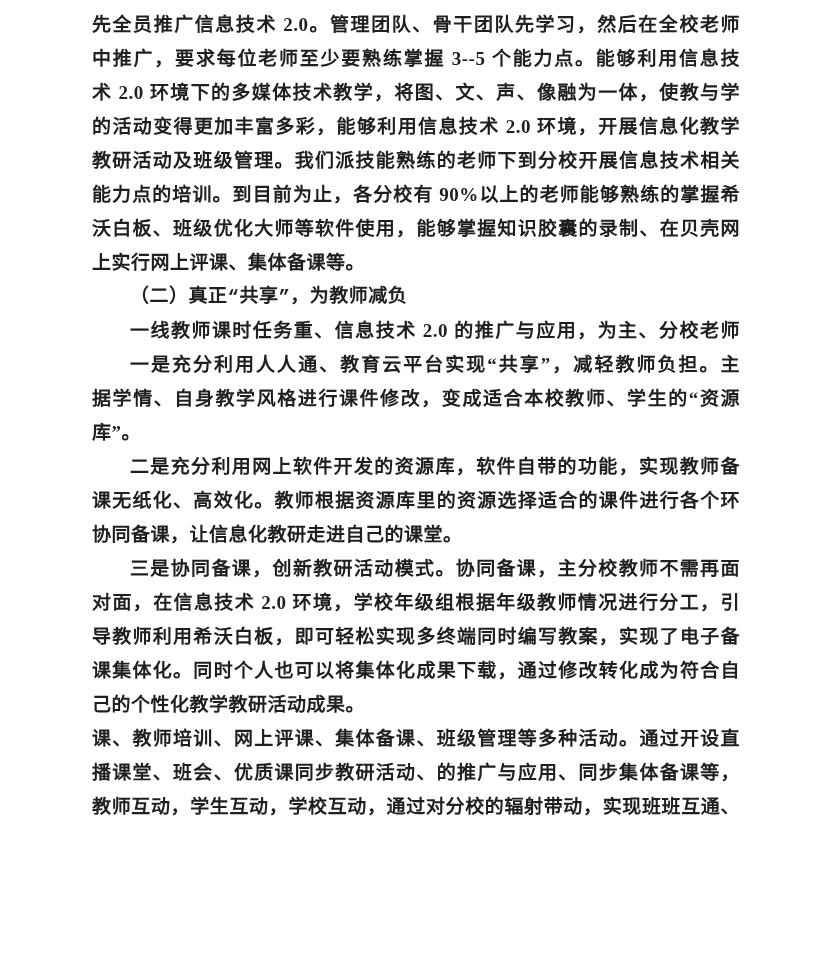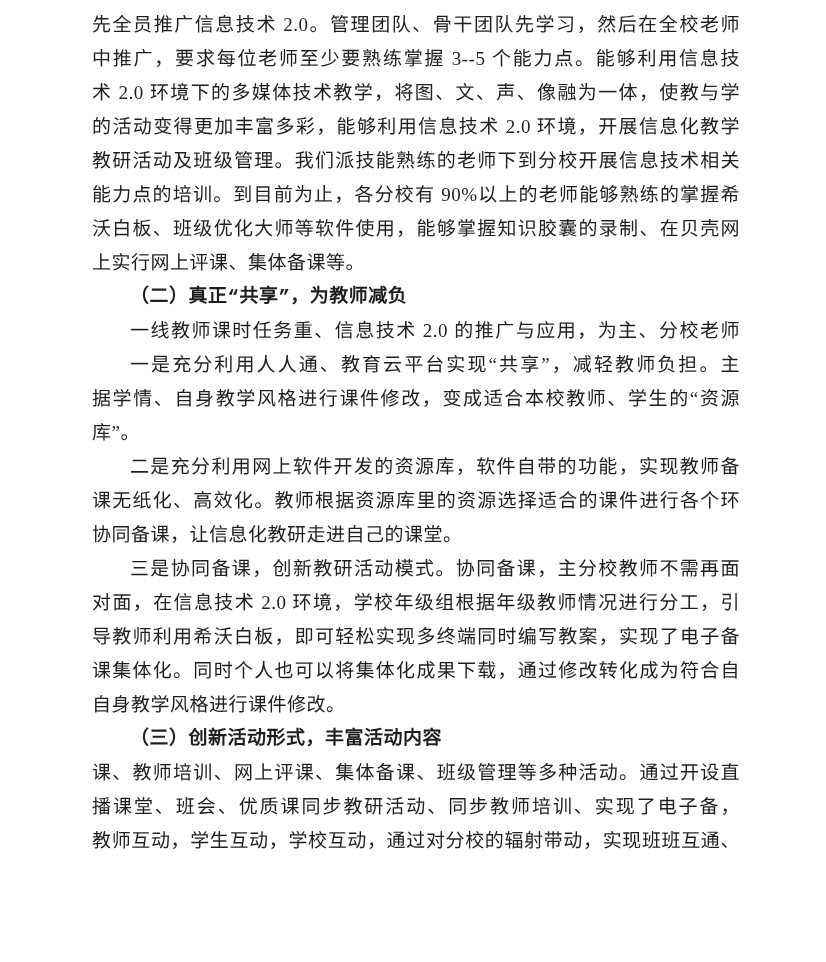--- a/index.html
+++ b/index.html
@@ -25,20 +25,21 @@
     margin: 0;
     padding: 0;
   }
   .line {
     font-size: 19px;
     line-height: 34px;
     height: 34px;
     letter-spacing: 0.5px;
     text-align: left;
     overflow: hidden;
+    font-weight: bold;
   }
   .line.stretch {
     text-align: justify;
     text-align-last: justify;
   }
   .line.indent {
     text-indent: 2em;
   }
   .block.heading .line {
     font-weight: 700;
@@ -75,24 +76,21 @@
       <div class="block body">
         <div class="line indent stretch">二是充分利用网上软件开发的资源库，软件自带的功能，实现教师备</div>
         <div class="line stretch">课无纸化、高效化。教师根据资源库里的资源选择适合的课件进行各个环</div>
         <div class="line">协同备课，让信息化教研走进自己的课堂。</div>
       </div>
       <div class="block body">
         <div class="line indent stretch">三是协同备课，创新教研活动模式。协同备课，主分校教师不需再面</div>
         <div class="line stretch">对面，在信息技术 2.0 环境，学校年级组根据年级教师情况进行分工，引</div>
         <div class="line stretch">导教师利用希沃白板，即可轻松实现多终端同时编写教案，实现了电子备</div>
         <div class="line stretch">课集体化。同时个人也可以将集体化成果下载，通过修改转化成为符合自</div>
-        <div class="line">自身教学风格进行课件修改。</div>
-      </div>
-      <div class="block heading">
-        <div class="line indent">（三）创新活动形式，丰富活动内容</div>
+        <div class="line">己的个性化教学教研活动成果。</div>
       </div>
       <div class="block body">
         <div class="line stretch">课、教师培训、网上评课、集体备课、班级管理等多种活动。通过开设直</div>
-        <div class="line stretch">播课堂、班会、优质课同步教研活动、同步教师培训、实现了电子备，</div>
+        <div class="line stretch">播课堂、班会、优质课同步教研活动、的推广与应用、同步集体备课等，</div>
         <div class="line stretch">教师互动，学生互动，学校互动，通过对分校的辐射带动，实现班班互通、</div>
       </div>
     </div>
 </div>
 
 </body></html>

